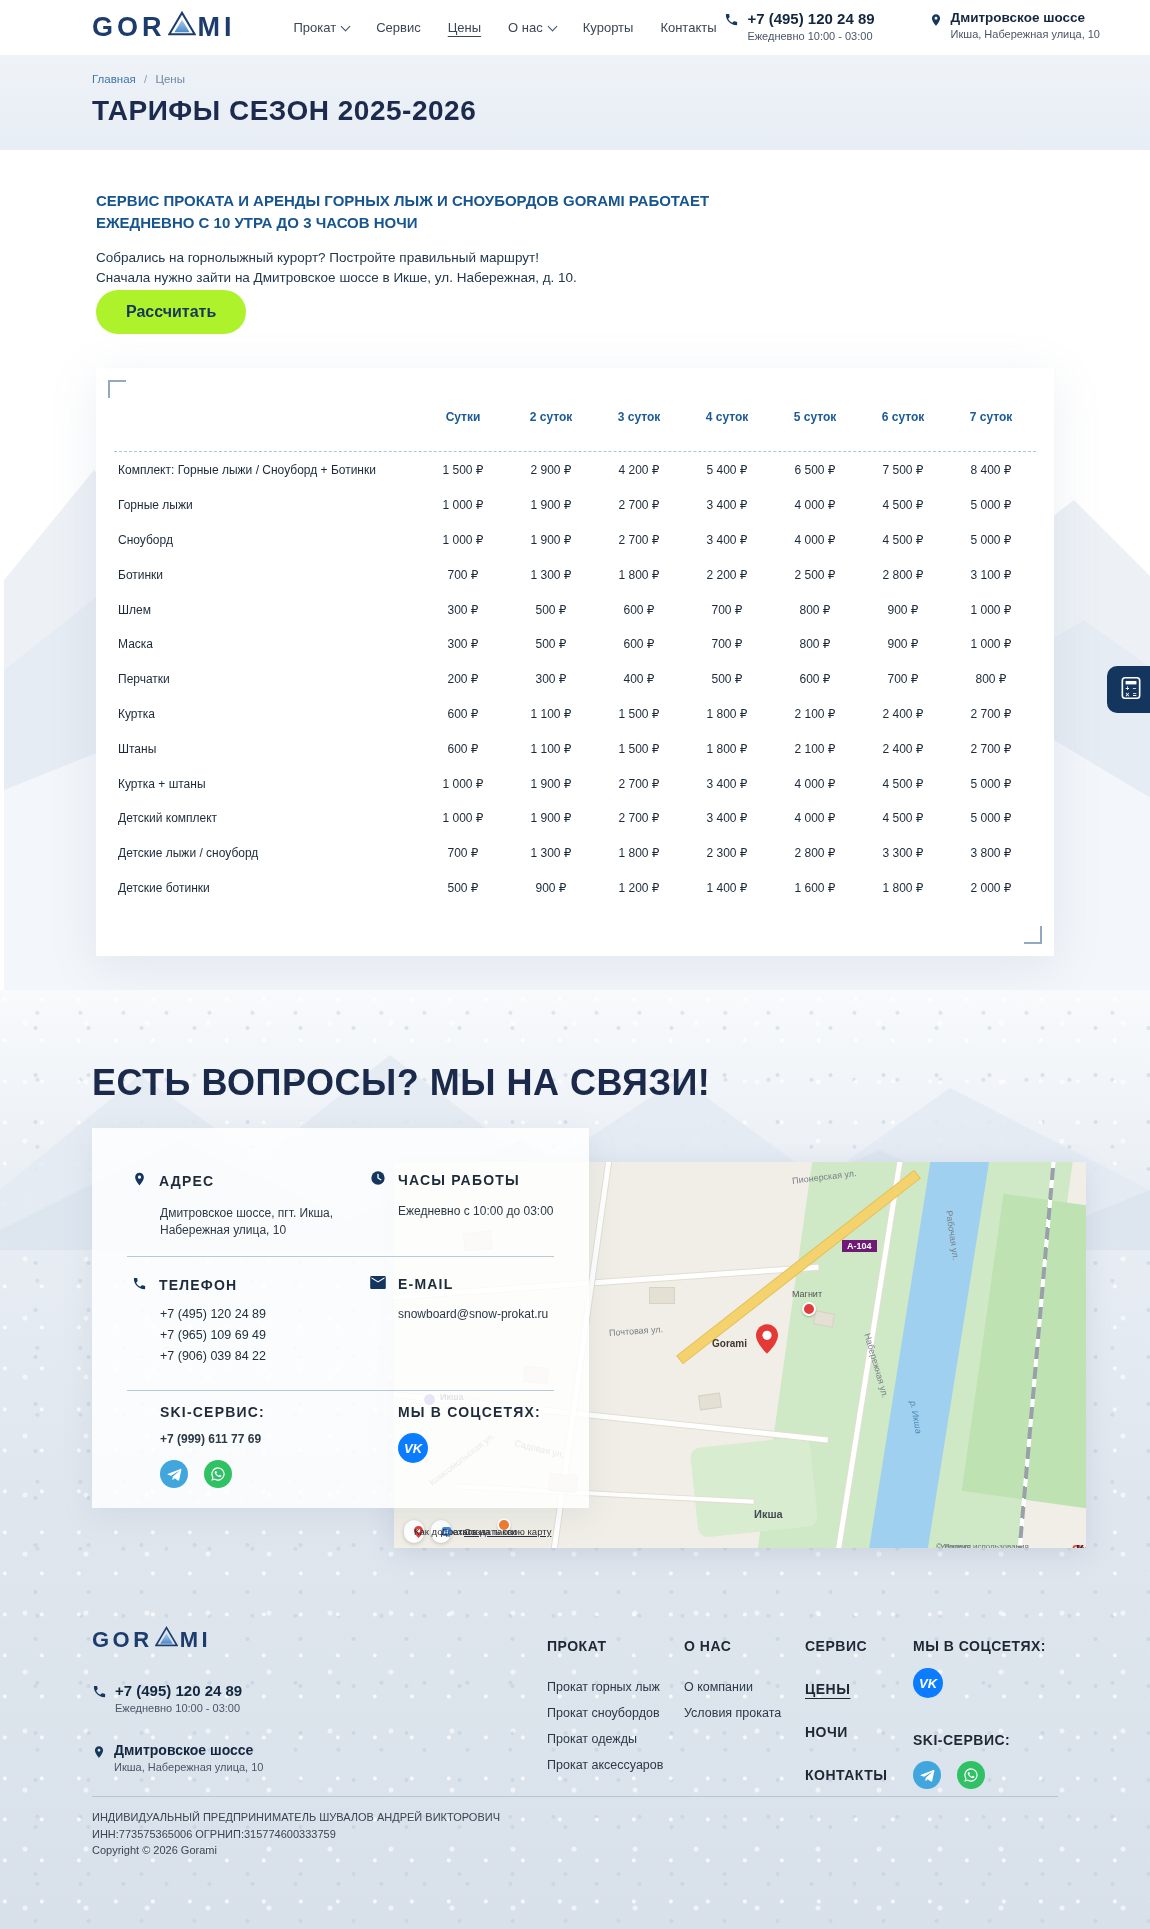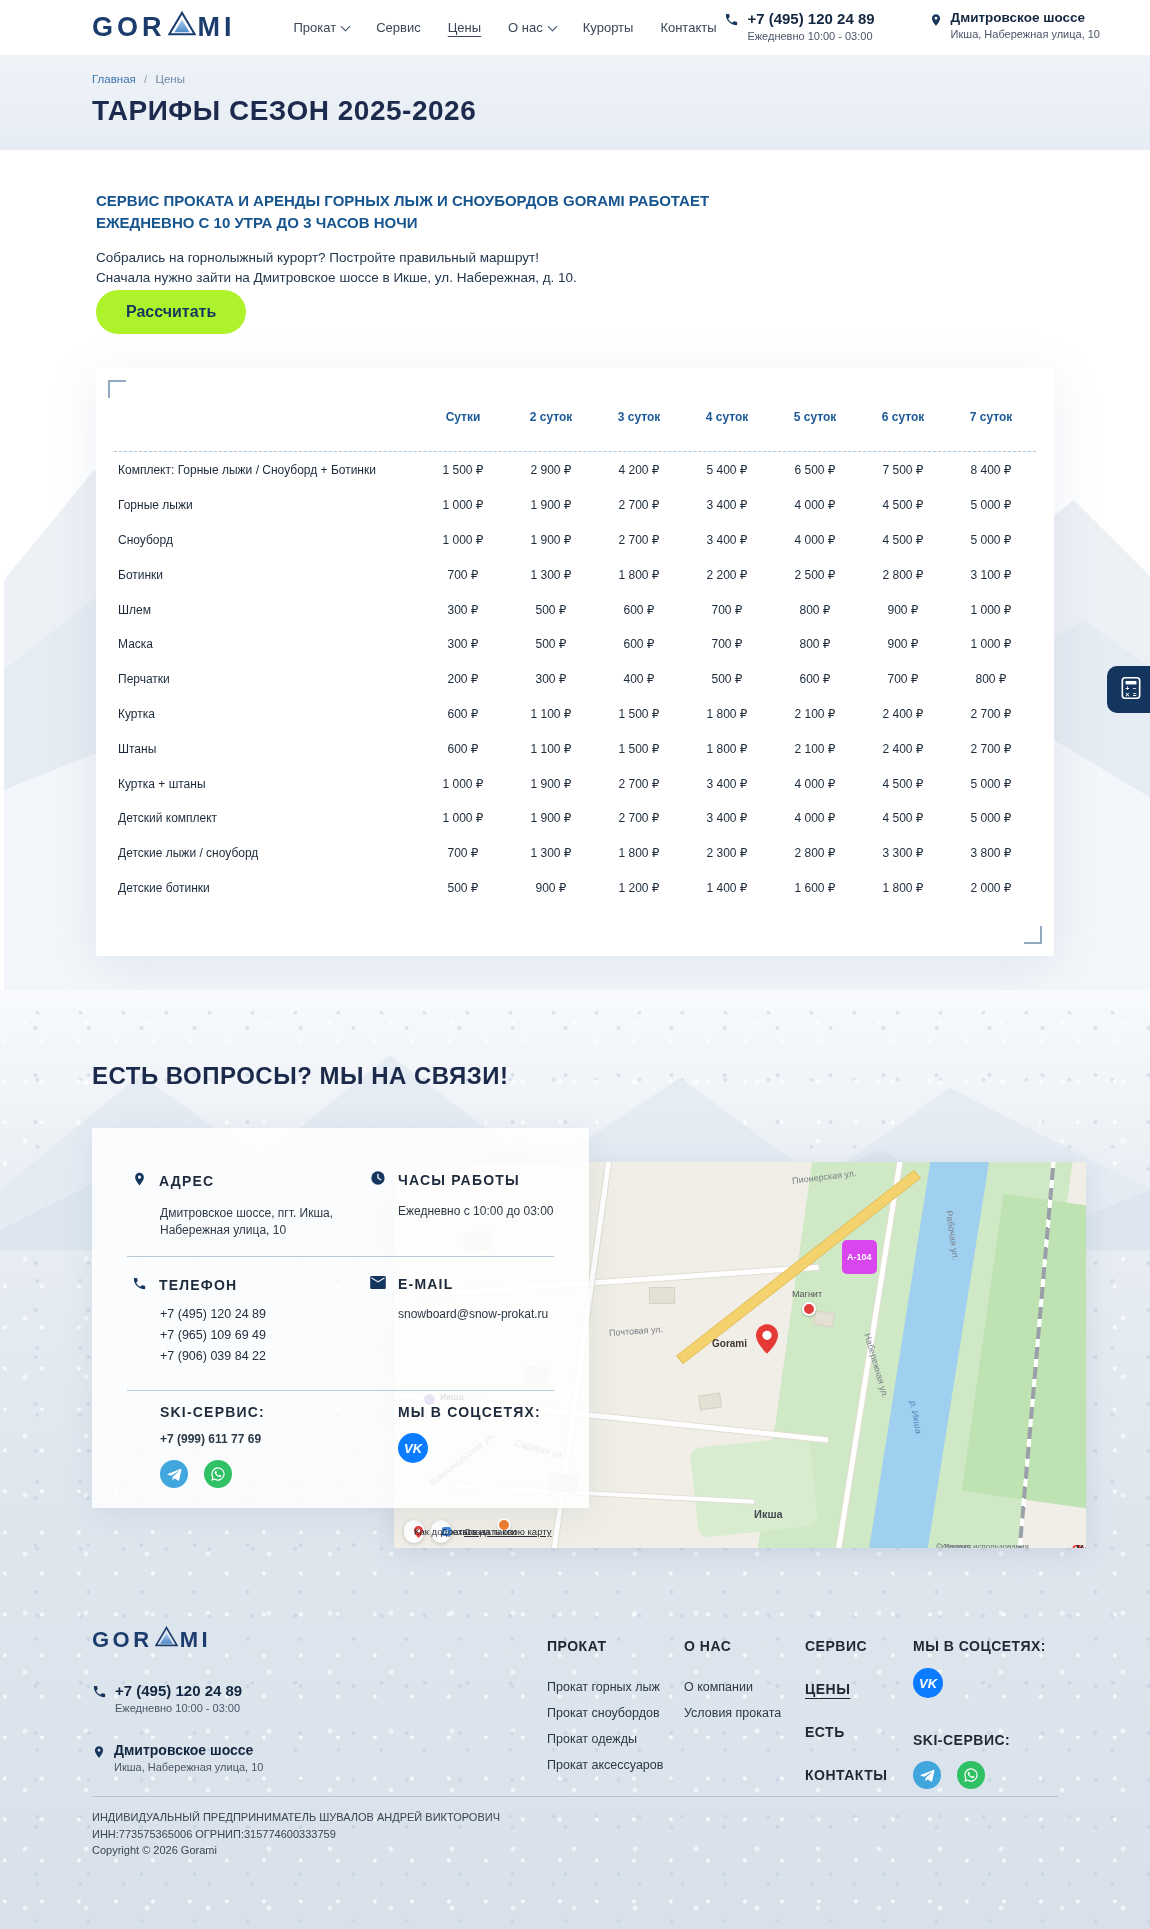--- a/index.html
+++ b/index.html
@@ -52,40 +52,40 @@
   
   .lower{position:absolute;top:990px;left:0;width:1150px;height:939px;
     background:
       radial-gradient(circle at 13% 23%, rgba(255,255,255,.75) 1.5px, transparent 2.5px),
       radial-gradient(circle at 67% 81%, rgba(185,200,216,.45) 1.5px, transparent 2.5px),
       radial-gradient(circle at 41% 56%, rgba(255,255,255,.6) 2px, transparent 3px),
       radial-gradient(circle at 87% 34%, rgba(178,193,212,.35) 1.5px, transparent 2.5px),
       linear-gradient(180deg,#f8fafc 0%,#e9eef4 22%,#dfe6ee 55%,#d8e1ea 100%);
     background-size:37px 41px,53px 47px,61px 59px,43px 67px,100% 100%;overflow:hidden;}
   .lower-mtn{position:absolute;left:0;top:0;}
-  .questions-title{position:absolute;left:92px;top:72px;margin:0;font-size:24px;font-weight:bold;color:#1b2a4a;letter-spacing:.5px;z-index:3;}
+  .questions-title{position:absolute;left:92px;top:72px;margin:0;font-size:36px;font-weight:bold;color:#1b2a4a;letter-spacing:.5px;z-index:3;}
 
   
   .map{position:absolute;left:394px;top:172px;width:692px;height:386px;background:#f0eee6;overflow:hidden;z-index:1;box-shadow:0 6px 24px rgba(110,130,160,.18);}
   .map *{position:absolute;}
   .m-green1{left:392px;top:-25px;width:258px;height:440px;background:#cfe8c5;transform:rotate(8deg);}
   .m-green2{left:588px;top:40px;width:140px;height:300px;background:#bfe2b2;transform:rotate(8deg);}
   .m-green3{left:300px;top:280px;width:120px;height:90px;background:#d8ecd0;transform:rotate(-6deg);border-radius:10px;}
   .m-river{left:505px;top:-35px;width:58px;height:470px;background:#9fd0ef;transform:rotate(9deg);border-radius:28px;}
   .m-rail{left:640px;top:-15px;width:4px;height:430px;background:repeating-linear-gradient(180deg,#9aa0aa 0 12px,#ffffff 12px 20px);transform:rotate(5deg);}
   .m-road{background:#ffffff;box-shadow:0 0 0 1px #e2ded2;}
   .m-road.r1{left:-15px;top:118px;width:440px;height:5px;transform:rotate(-4deg);}
   .m-road.r2{left:-15px;top:252px;width:450px;height:5px;transform:rotate(6deg);}
   .m-road.r3{left:185px;top:-12px;width:5px;height:410px;transform:rotate(8deg);}
   .m-road.r4{left:472px;top:-12px;width:5px;height:420px;transform:rotate(9deg);}
   .m-road.r5{left:60px;top:330px;width:300px;height:4px;transform:rotate(3deg);}
   .m-yellow{left:400px;top:-45px;width:9px;height:300px;background:#f4d36e;box-shadow:0 0 0 1px #e4bf57;transform:rotate(52deg);}
   .m-bld{background:#e4e0d4;border:1px solid #d6d2c4;}
   .m-lbl{font-size:9px;color:#7a7f88;white-space:nowrap;}
-  .m-badge{left:448px;top:78px;background:#d946ef;color:#fff;font-size:9px;font-weight:bold;padding:12px 5px;border-radius:5px;}
+  .m-badge{left:448px;top:78px;background:#701a75;color:#fff;font-size:9px;font-weight:bold;padding:1px 5px;border-radius:0;}
   .m-pin{left:362px;top:162px;}
   .m-pin-label{left:318px;top:176px;font-size:10px;font-weight:bold;color:#44372f;}
   .m-poi-dot{width:10px;height:10px;border-radius:50%;border:2px solid #fff;box-shadow:0 1px 2px rgba(0,0,0,.25);}
   .m-station{left:28px;top:230px;width:11px;height:11px;border-radius:50%;background:#7b61c4;border:2px solid #fff;}
   .m-controls{left:10px;top:358px;display:flex;gap:7px;align-items:center;position:absolute;}
   .m-controls .pill{position:static;display:flex;align-items:center;gap:5px;background:#fff;border:none;border-radius:12px;height:23px;padding:0 10px;font-size:9.5px;color:#2b2f36;box-shadow:0 1px 4px rgba(0,0,0,.2);font-family:inherit;cursor:pointer;white-space:nowrap;}
   .m-create{position:static;font-size:9.5px;color:#2b2f36;text-decoration:underline;margin-left:6px;white-space:nowrap;}
   .m-copy{right:150px;bottom:6px;font-size:8px;color:#6d737c;white-space:nowrap;}
   .m-copy u{margin-left:4px;}
   .m-ylogo{right:14px;bottom:6px;font-size:13px;font-weight:bold;white-space:nowrap;}
@@ -573,21 +573,21 @@
     <div class="f-abs" style="left:684px;top:648px">
       <div class="f-col-title">О НАС</div>
       <div style="margin-top:26px">
           <a class="f-link">О компании</a>
           <a class="f-link">Условия проката</a>
         </div>
     </div>
     <div class="f-abs" style="left:805px;top:648px">
         <a class="f-menu-link">СЕРВИС</a>
         <a class="f-menu-link active">ЦЕНЫ</a>
-        <a class="f-menu-link">ЕСТЬ</a>
+        <a class="f-menu-link">НОЧИ</a>
         <a class="f-menu-link">КОНТАКТЫ</a>
       </div>
 
     <div class="f-abs" style="left:913px;top:648px">
       <div class="f-col-title">МЫ В СОЦСЕТЯХ:</div>
       <div class="soc-row" style="margin-top:14px">
         <a class="circle-icon vkc" style="width:30px;height:30px;font-size:13px">VK</a>
       </div>
       <div class="f-col-title" style="margin-top:34px">SKI-СЕРВИС:</div>
       <div class="soc-row" style="margin-top:13px">

